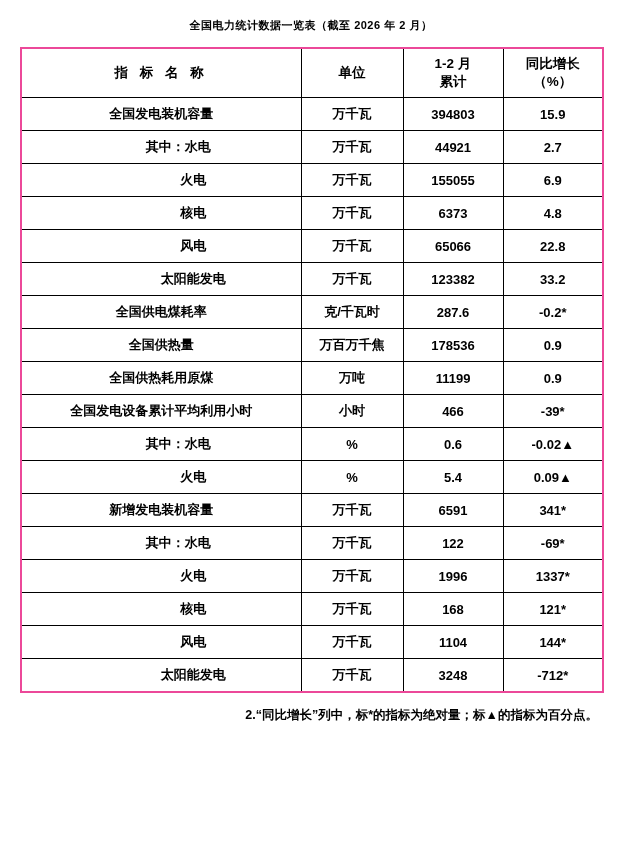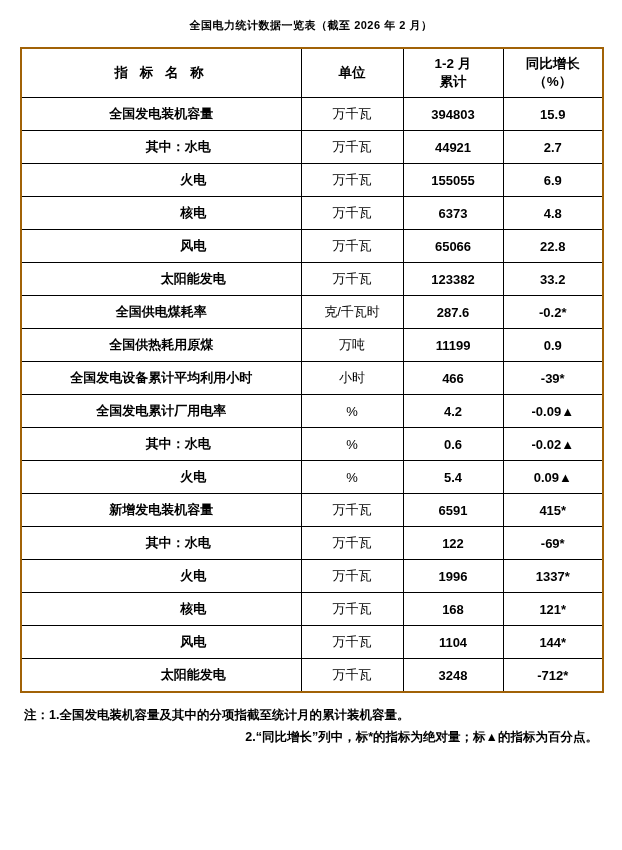--- a/index.html
+++ b/index.html
@@ -29,21 +29,21 @@
     margin: 18px 0 14px 0;
     font-family: "Liberation Sans", "DejaVu Sans", sans-serif;
   }
   .table-wrap {
     margin: 0 20px;
   }
   table.stats {
     border-collapse: collapse;
     width: 582px;
     table-layout: fixed;
-    border: 2px solid #a16207;
+    border: 2px solid #ec4899;
   }
   table.stats th,
   table.stats td {
     border: 1px solid #000;
     font-size: 13px;
     font-family: "Liberation Sans", "DejaVu Sans", sans-serif;
     padding: 0;
     height: 32px;
     vertical-align: middle;
   }
@@ -75,21 +75,21 @@
     font-weight: bold;
   }
   td.name.indent2 {
     padding-left: 64px;
     font-weight: bold;
   }
   td.unit, td.val, td.yoy {
     text-align: center;
     font-weight: bold;
   }
-  td.unit { font-weight: normal; }
+  td.unit { font-weight: bold; }
   .notes {
     margin: 12px 24px 0 24px;
     font-size: 12.5px;
     font-family: "Liberation Sans", "DejaVu Sans", sans-serif;
     line-height: 1.75;
     font-weight: bold;
   }
   .notes .note-line {
     white-space: nowrap;
   }
@@ -168,54 +168,54 @@
             <td class="val">123382</td>
             <td class="yoy">33.2</td>
           </tr>
           <tr>
             <td class="name">全国供电煤耗率</td>
             <td class="unit">克/千瓦时</td>
             <td class="val">287.6</td>
             <td class="yoy">-0.2*</td>
           </tr>
           <tr>
+            <td class="name">全国供热量</td>
+            <td class="unit">万百万千焦</td>
+            <td class="val">178536</td>
+            <td class="yoy">0.9</td>
+          </tr>
+          <tr>
             <td class="name">全国供热耗用原煤</td>
             <td class="unit">万吨</td>
             <td class="val">11199</td>
             <td class="yoy">0.9</td>
           </tr>
           <tr>
             <td class="name">全国发电设备累计平均利用小时</td>
             <td class="unit">小时</td>
             <td class="val">466</td>
             <td class="yoy">-39*</td>
           </tr>
           <tr>
-            <td class="name">全国发电累计厂用电率</td>
-            <td class="unit">%</td>
-            <td class="val">4.2</td>
-            <td class="yoy">-0.09▲</td>
-          </tr>
-          <tr>
             <td class="name indent1">其中：水电</td>
             <td class="unit">%</td>
             <td class="val">0.6</td>
             <td class="yoy">-0.02▲</td>
           </tr>
           <tr>
             <td class="name indent2">火电</td>
             <td class="unit">%</td>
             <td class="val">5.4</td>
             <td class="yoy">0.09▲</td>
           </tr>
           <tr>
             <td class="name">新增发电装机容量</td>
             <td class="unit">万千瓦</td>
             <td class="val">6591</td>
-            <td class="yoy">415*</td>
+            <td class="yoy">341*</td>
           </tr>
           <tr>
             <td class="name indent1">其中：水电</td>
             <td class="unit">万千瓦</td>
             <td class="val">122</td>
             <td class="yoy">-69*</td>
           </tr>
           <tr>
             <td class="name indent2">火电</td>
             <td class="unit">万千瓦</td>
@@ -238,17 +238,16 @@
             <td class="name indent2">太阳能发电</td>
             <td class="unit">万千瓦</td>
             <td class="val">3248</td>
             <td class="yoy">-712*</td>
           </tr>
         </tbody>
     </table>
   </div>
 
   <div class="notes">
-    <div class="note-line">注：1.全国发电装机容量及其中的分项指截至统计月的累计装机容量。</div>
     <div class="note-line second">2.“同比增长”列中，标*的指标为绝对量；标▲的指标为百分点。</div>
   </div>
 
 </div>
 
 </body></html>

